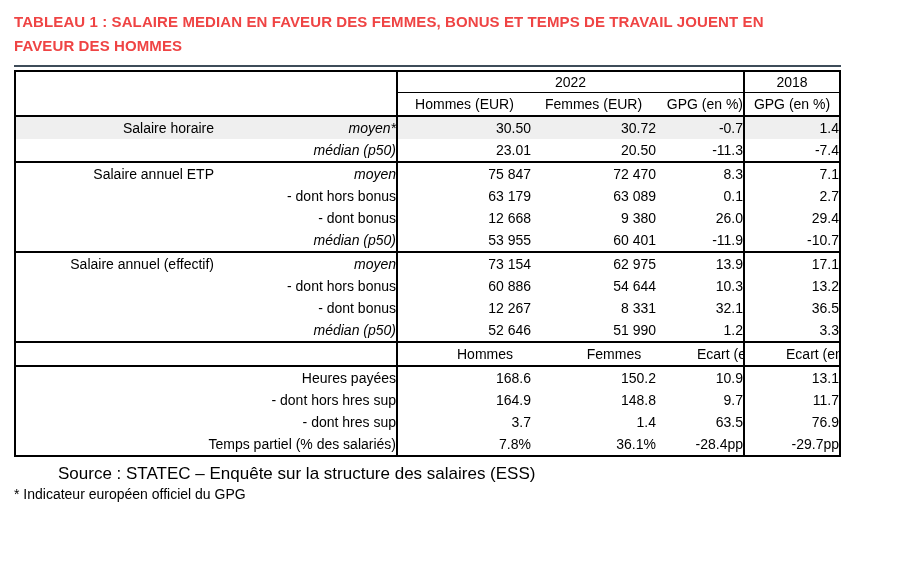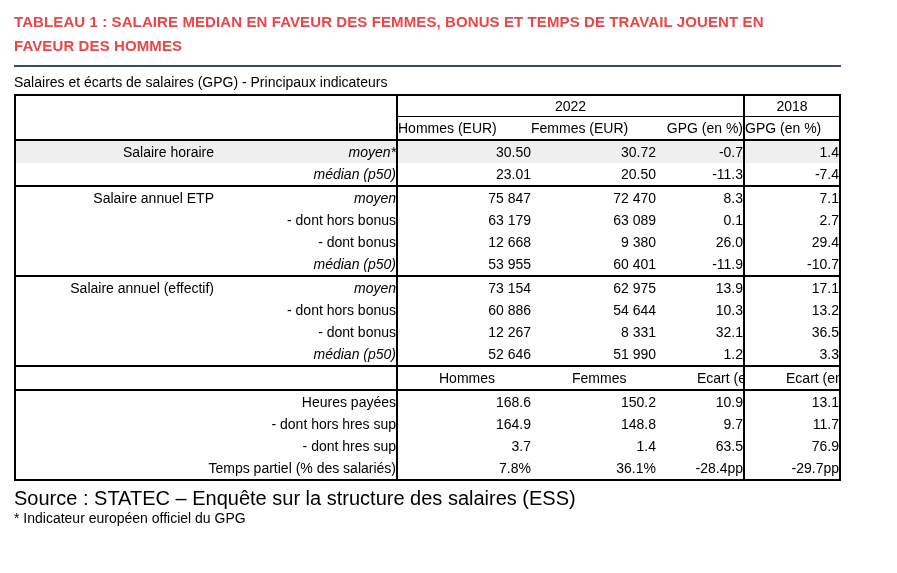--- a/index.html
+++ b/index.html
@@ -24,41 +24,40 @@
   }
   .tbl td { padding:0; height:22px; line-height:22px; white-space:nowrap; overflow:hidden; font-weight:normal; }
   .yr-row td { height:20px; line-height:20px; }
   .hdr2-row td { border-bottom:2px solid #000; }
   .lblhead { border-bottom:2px solid #000; }
   .yr { border-bottom:1px solid #000; text-align:center; }
   .vd { border-left:2px solid #000; }
   tr.secend td { border-bottom:2px solid #000; }
   tr.shade td { background:#EFEFEF; }
   tr.midhead td { border-bottom:2px solid #000;padding-left:41px; }
-  .tc  { text-align:left; }
+  .tc  { text-align:center; }
   .trr { text-align:right; padding-right:5px; }
   .l1  { text-align:right;  padding-left:4px; }
   .l2  { text-align:right;  padding-left:2px;font-style:italic; }
   .l2r { text-align:right; padding-right:18px; }
   .nh  { text-align:right; padding-right:11px; }
   .nf  { text-align:right; padding-right:11px; }
   .ng  { text-align:right; padding-right:31px; }
   .ny  { text-align:right; padding-right:23px; }
 
-  .source   { margin-top:7px; font-size:20px; line-height:20px; }
+  .source   { margin-top:7px; font-size:17px; line-height:20px;margin-left:44px; }
   .footnote { font-size:14px; line-height:20px; }
 </style>
 </head>
 <body>
 
 <div class="page">
 
   <div class="doc-title">TABLEAU 1 : SALAIRE MEDIAN EN FAVEUR DES FEMMES, BONUS ET TEMPS DE TRAVAIL JOUENT EN FAVEUR DES HOMMES</div>
   <div class="title-rule"></div>
-  <div class="subtitle">Salaires et écarts de salaires (GPG) - Principaux indicateurs</div>
 
   <table class="tbl">
     <colgroup>
       <col style="width:199px">
         <col style="width:183px">
         <col style="width:134px">
       <col style="width:125px">
         <col style="width:88px">
         <col style="width:96px">
     </colgroup>

